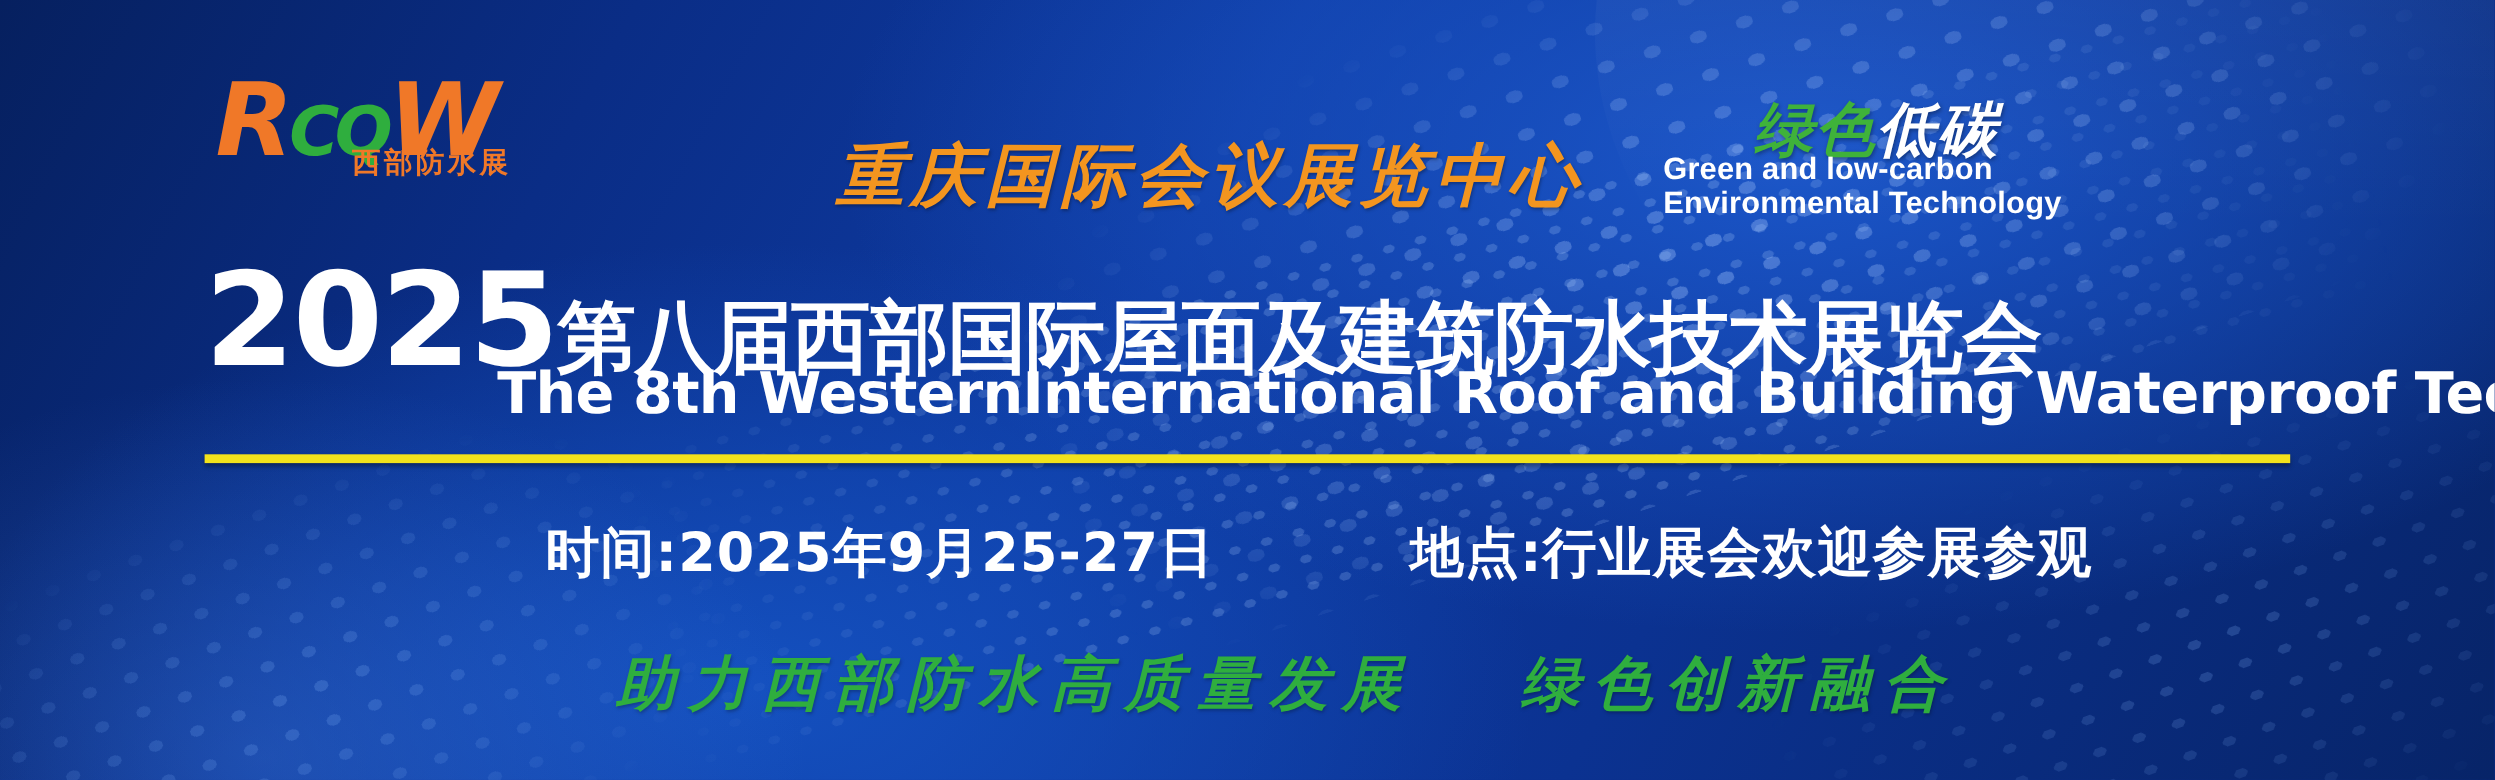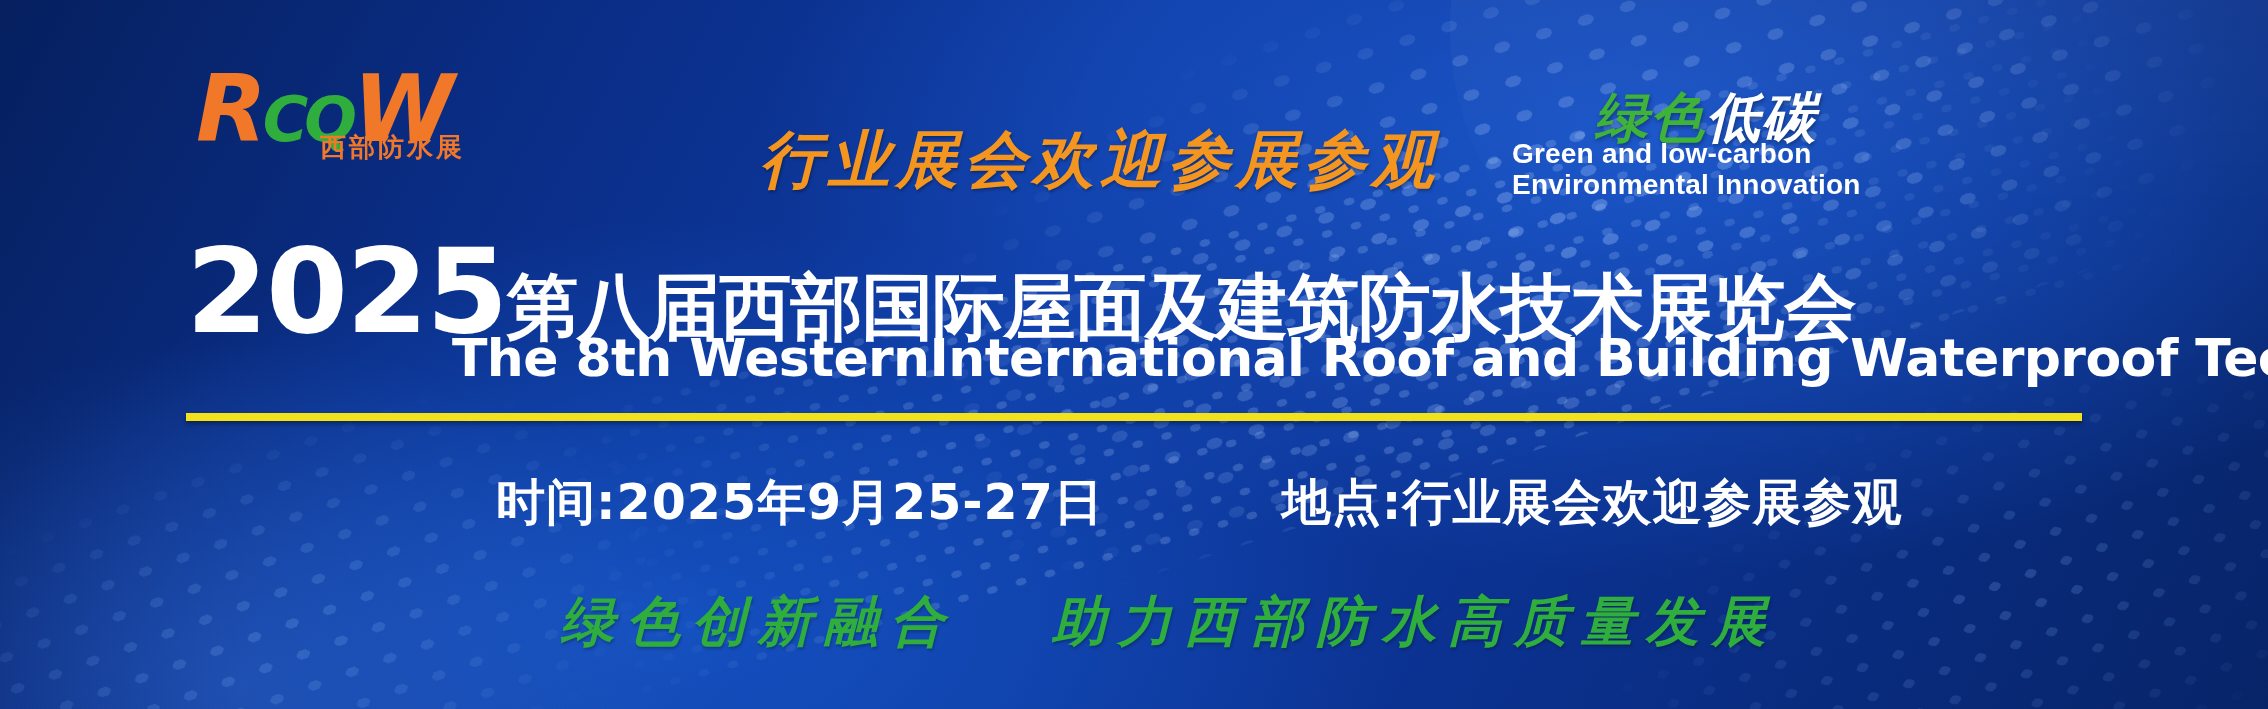--- a/index.html
+++ b/index.html
@@ -192,41 +192,41 @@
   <div class="dots dots-c"></div>
   <div class="dots dots-d"></div>
   <div class="swoosh"></div>
   <div class="glow-bl"></div>
 
   <div class="logo">
     <div class="logo-word"><span class="logo-r">R</span><span class="logo-cq">CQ</span><span class="logo-w">W</span></div>
     <div class="logo-sub">西部防水展</div>
   </div>
 
-  <div class="slogan-top">行业展会欢迎参展参观</div>
+  <div class="slogan-top">重庆国际会议展览中心</div>
 
   <div class="eco">
     <div class="eco-l1"><span class="eco-green">绿色</span><span class="eco-white">低碳</span></div>
     <div class="eco-en">
       <div>Green and low-carbon</div>
-      <div>Environmental Innovation</div>
+      <div>Environmental Technology</div>
     </div>
   </div>
 
   <div class="title-row">
     <span class="year">2025</span>
     <span class="title-cn">第八届西部国际屋面及建筑防水技术展览会</span>
   </div>
   <div class="title-en">The 8th WesternInternational Roof and Building Waterproof Technology Exhibition</div>
 
   <div class="rule"></div>
 
   <div class="info">
     <span class="info-item">时间:2025年9月25-27日</span>
     <span class="info-item">地点:行业展会欢迎参展参观</span>
   </div>
 
   <div class="slogan-bottom">
+    <span>助力西部防水高质量发展</span>
     <span>绿色创新融合</span>
-    <span>助力西部防水高质量发展</span>
   </div>
 
 </div>
 
 </body></html>

